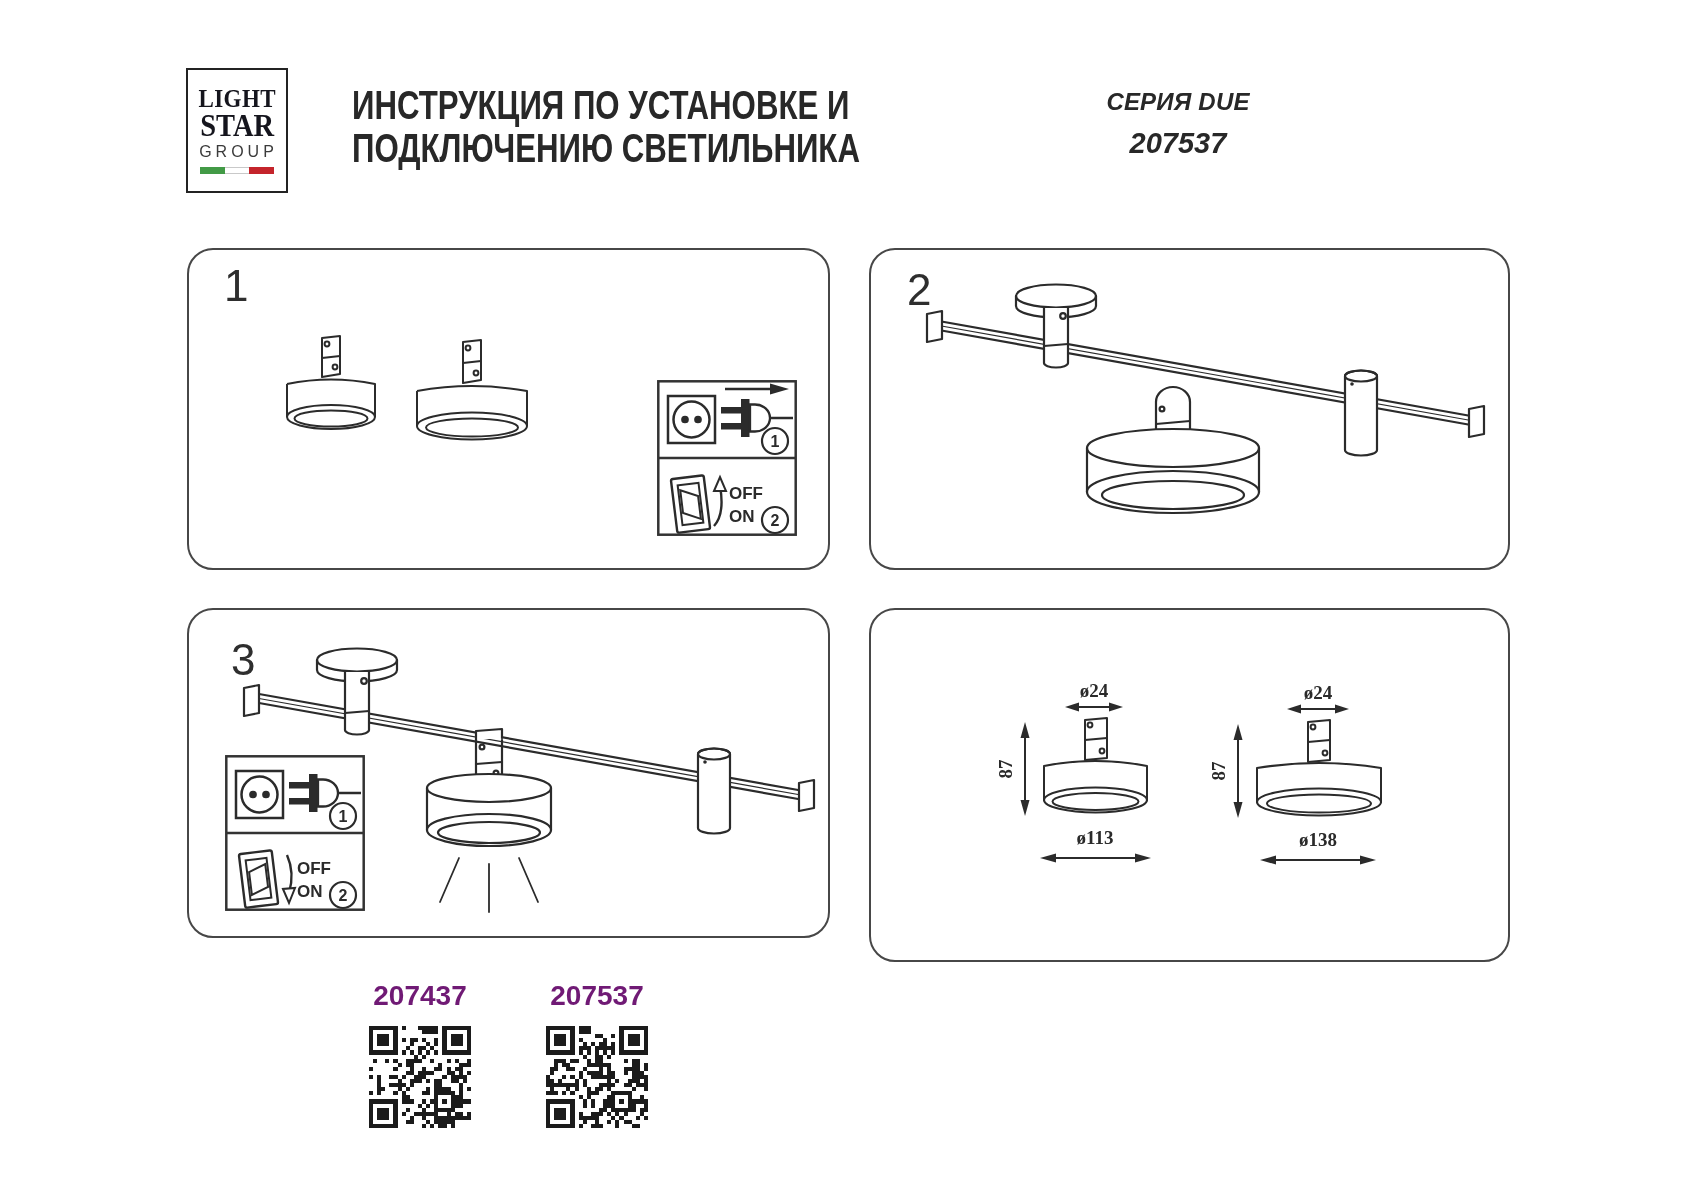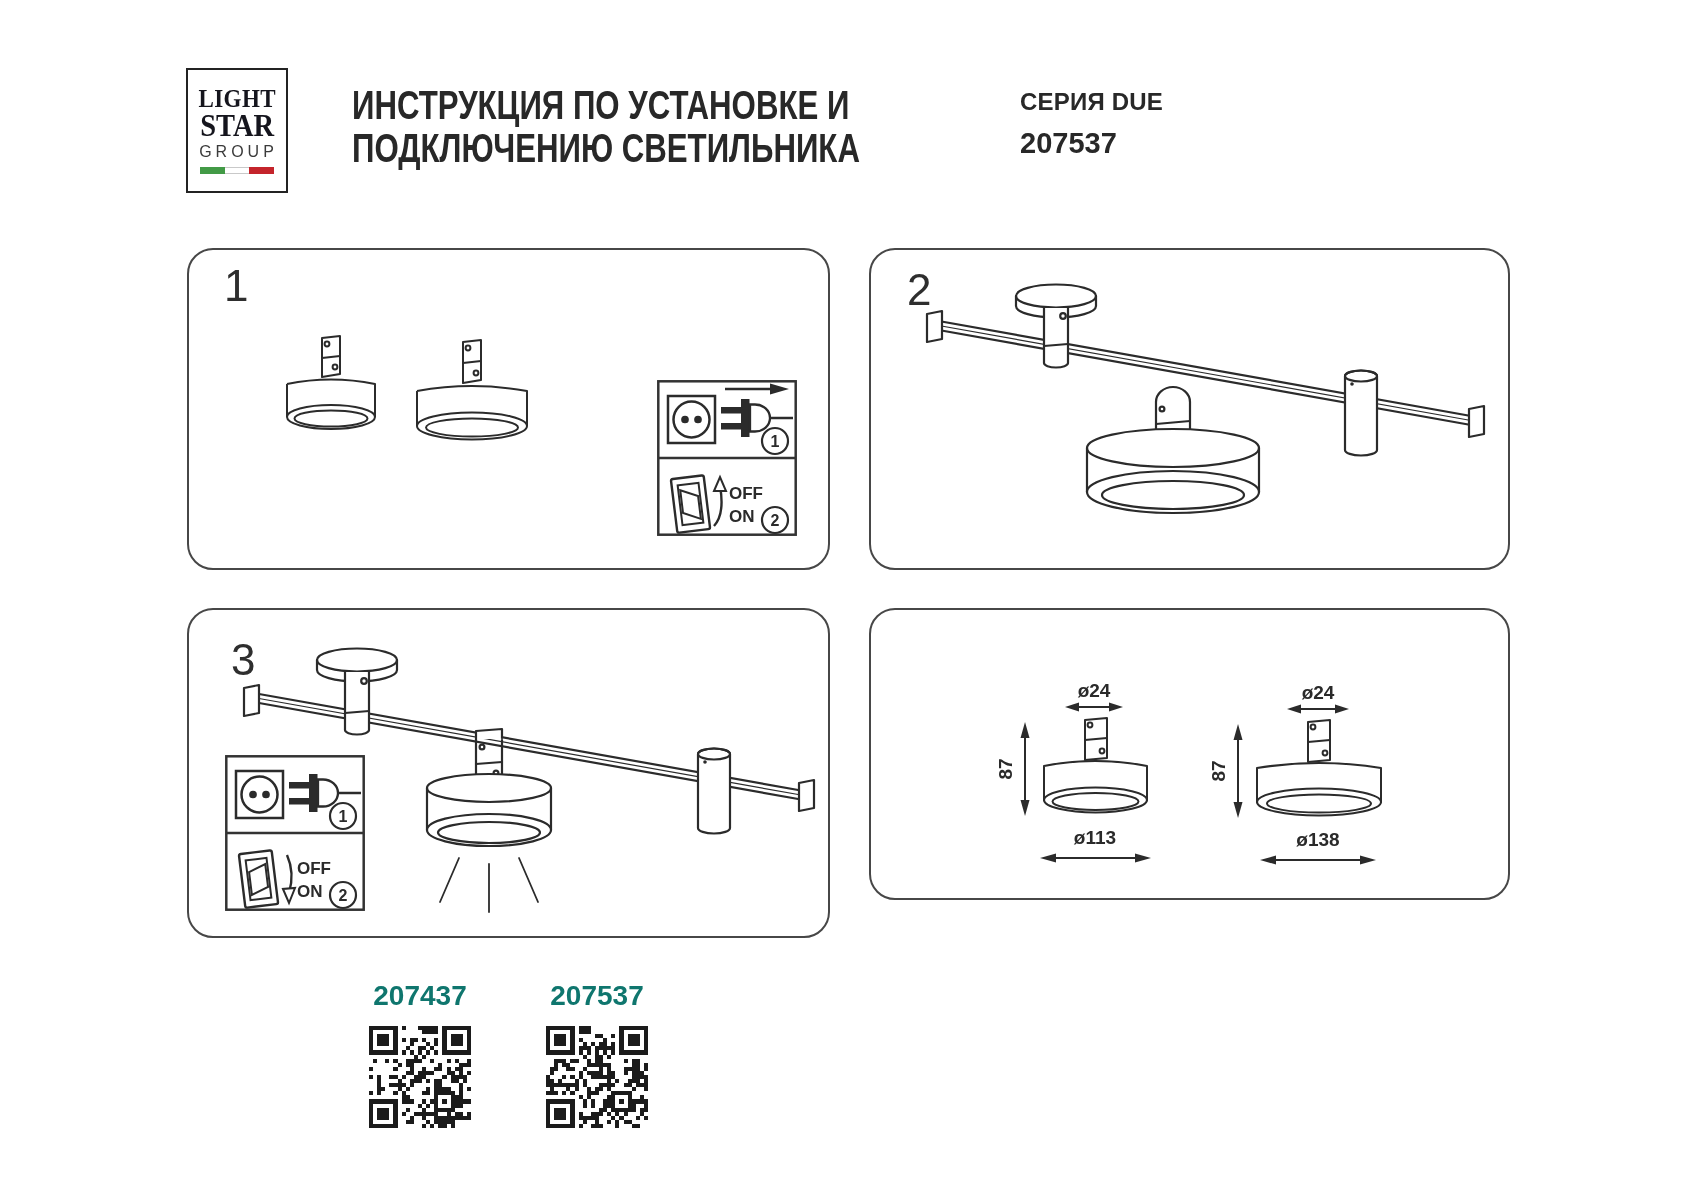--- a/index.html
+++ b/index.html
@@ -24,36 +24,36 @@
   .logo-group{font-size:16px;letter-spacing:4px;color:#3b3b3b;margin:3px 0 6px;padding-left:3px;}
   .logo-flag{width:74px;height:7px;display:flex;}
   .logo-flag .seg{flex:1;height:100%;}
   .logo-flag .seg.white{border-top:1px solid #c9c9c9;border-bottom:1px solid #c9c9c9;box-sizing:border-box;}
 
   .title{
     position:absolute;left:352px;top:84px;font-size:40px;font-weight:700;
     line-height:43px;color:#282828;transform:scaleX(.78);transform-origin:left top;
     white-space:nowrap;
   }
-  .right-head{position:absolute;left:1020px;top:88px;width:316px;color:#282828;}
+  .right-head{position:absolute;left:1020px;top:88px;width:316px;text-align:center;color:#282828;font-style:italic;}
   .series{font-size:24px;font-weight:700;margin-bottom:9px;letter-spacing:.2px;}
   .articles{font-size:29px;font-weight:700;line-height:36px;}
 
   
   .panel{position:absolute;border:2px solid #474747;border-radius:26px;background:#fff;box-sizing:border-box;}
   #p1{left:187px;top:248px;width:643px;height:322px;}
   #p2{left:869px;top:248px;width:641px;height:322px;}
   #p3{left:187px;top:608px;width:643px;height:330px;}
-  #p4{left:869px;top:608px;width:641px;height:292px;}
+  #p4{left:869px;top:608px;width:641px;height:354px;font-family:Liberation Serif, serif;}
   .step-num{position:absolute;font-size:44px;font-weight:400;color:#2e2e2e;line-height:44px;}
 
   
   .cbox{position:absolute;width:140px;height:156px;}
 
-  .qr-label{position:absolute;width:120px;text-align:center;font-size:28px;font-weight:700;color:#0f766e;}
+  .qr-label{position:absolute;width:120px;text-align:center;font-size:28px;font-weight:700;color:#701a75;}
   .qr{position:absolute;width:102px;height:102px;}
 </style>
 </head>
 <body>
 
 <div class="logo-box">
   <div class="logo-light">LIGHT</div>
   <div class="logo-star">STAR</div>
   <div class="logo-group">GROUP</div>
   <div class="logo-flag">

